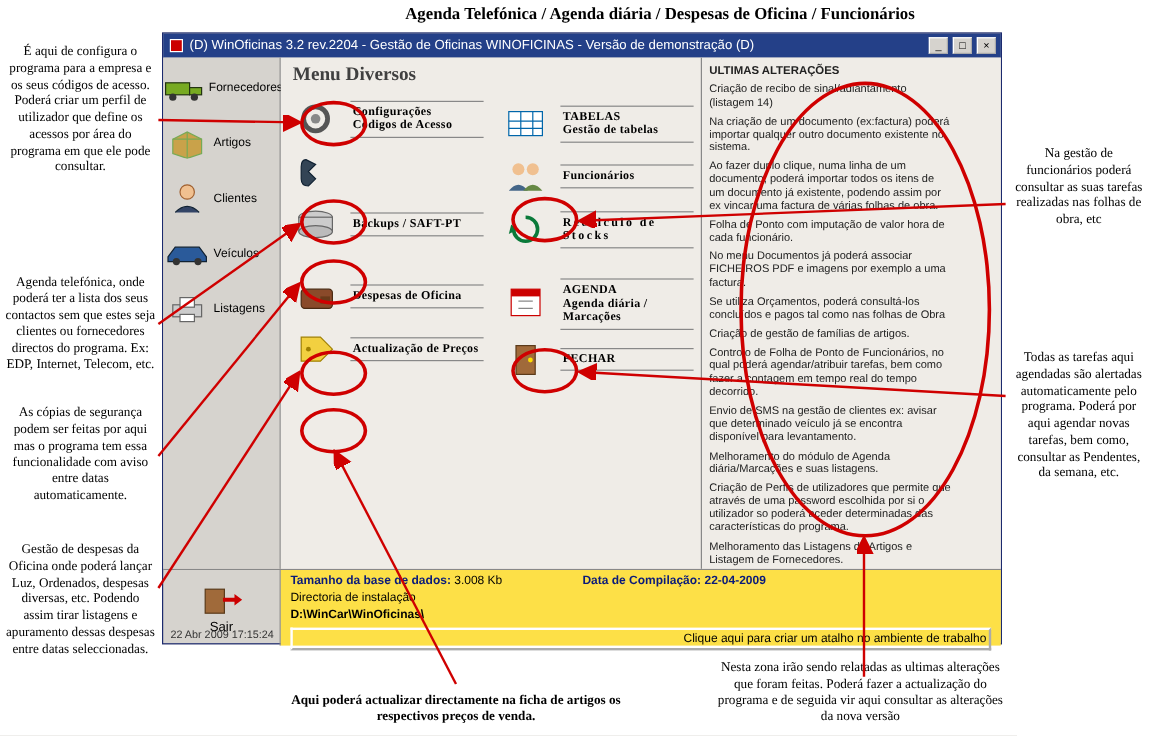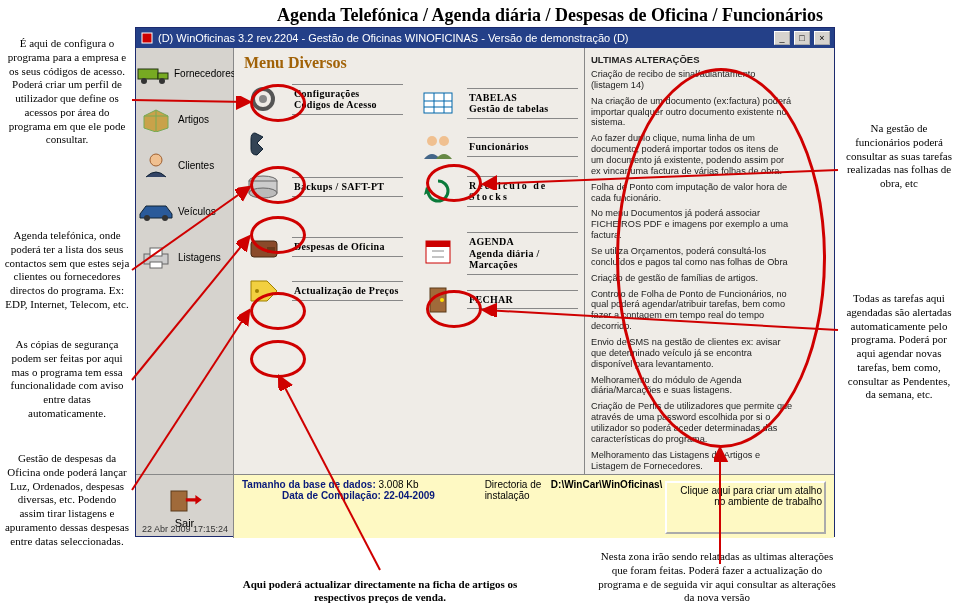--- a/index.html
+++ b/index.html
@@ -1,17 +1,17 @@
 <!DOCTYPE html>
 <html><head>
 <meta charset="utf-8">
 <style>
   * { margin:0; padding:0; box-sizing:border-box; }
   body { width:960px; height:613px; background:#fff; font-family:"Times New Roman",serif; font-size:11px; position:relative; }
-  .page-title { position:absolute; top:5px; left:160px; right:20px; text-align:center; font-size:18px; font-weight:bold; }
+  .page-title { position:absolute; top:5px; left:160px; right:20px; text-align:center; font-size:14px; font-weight:bold; }
 
   .note { position:absolute; text-align:center; line-height:1.25; font-size:11px; padding:2px; }
   #note-config { top:35px; left:2px; width:130px; }
   #note-agenda-tel { top:227px; left:2px; width:130px; }
   #note-backups { top:336px; left:2px; width:130px; }
   #note-despesas { top:450px; left:2px; width:130px; }
   #note-funcion { top:120px; left:840px; width:118px; }
   #note-agenda { top:290px; left:840px; width:118px; }
   #note-precos { bottom:6px; left:225px; width:310px;font-weight:bold; }
   #note-ultimas { bottom:6px; left:592px; width:250px; }
@@ -24,34 +24,34 @@
 
   .app-body { display:flex; height:426px; }
 
   .sidebar { width:98px; background:#d6d3ce; padding:4px 0; border-right:1px solid #888; }
   .side-item { display:flex; flex-direction:row; align-items:center; gap:2px; margin:6px 0 16px; font-size:10px; color:#000; }
   .side-item .ico { width:40px; height:30px; display:flex; align-items:center; justify-content:center; }
 
   .main { flex:1; background:#efece7; display:flex; }
 
   .menu-col { flex:1; padding:4px 6px 4px 8px; }
-  .menu-title { font-family:"Comic Sans MS",cursive; font-weight:bold; color:#a16207; font-size:16px; margin:2px 0 8px 2px; }
+  .menu-title { font-family:"Comic Sans MS",cursive; font-weight:bold; color:#404040; font-size:16px; margin:2px 0 8px 2px; }
   .row { display:flex; gap:8px; margin-bottom:6px; }
   .cell-ico { width:42px; height:38px; display:flex; align-items:center; justify-content:center; flex:none; }
   .cell-lbl { flex:1; align-self:center; border-top:1px solid #888; border-bottom:1px solid #888; padding:3px 2px; font-family:"Comic Sans MS",cursive; font-weight:bold; font-size:10px; color:#000; white-space:pre-line; line-height:1.15; letter-spacing:.3px; }
   .cell-lbl.spaced { letter-spacing:2px; }
 
   .alter-col { width:215px; border-left:1px solid #888; padding:6px 6px 2px 6px; font-size:9.2px; color:#222; overflow:hidden; }
   .alter-title { font-weight:bold; font-size:9.5px; margin-bottom:4px; }
   .alter-col p { margin-bottom:5px; line-height:1.18; }
 
   .bottom { height:64px; border-top:1px solid #888; display:flex; }
   .bottom-side { width:98px; display:flex; flex-direction:column; align-items:center; justify-content:center; gap:2px; border-right:1px solid #888; }
   .bottom-side .ico { width:44px; height:30px; display:flex; align-items:center;justify-content:center; }
-  .bottom-info { flex:1; background:#fef9c3; padding:4px 8px; font-size:10px; display:flex; flex-direction:row; gap:3px; }
+  .bottom-info { flex:1; background:#fde047; padding:4px 8px; font-size:10px; display:flex; flex-direction:column; gap:3px; }
   .info-row1 span:first-child { color:#0a1b7a; font-weight:bold; }
   .info-row1 .kb { margin-right:24px; }
   .info-row1 .comp { color:#0a1b7a; font-weight:bold; margin-left:40px; }
   .info-dir { display:flex; gap:6px; }
   .shortcut-btn { margin-top:2px; align-self:stretch; border:2px outset #fff; text-align:right; padding:2px; font-size:10px; }
   .foot-date { position:absolute; left:6px; bottom:2px; font-size:9px; color:#333; }
 
   .ring { position:absolute; border:3px solid #cf0000; border-radius:50%; pointer-events:none; }
   #r-config { top:84px; left:250px; width:56px; height:38px; }
   #r-atel   { top:166px; left:250px; width:56px; height:38px; }

